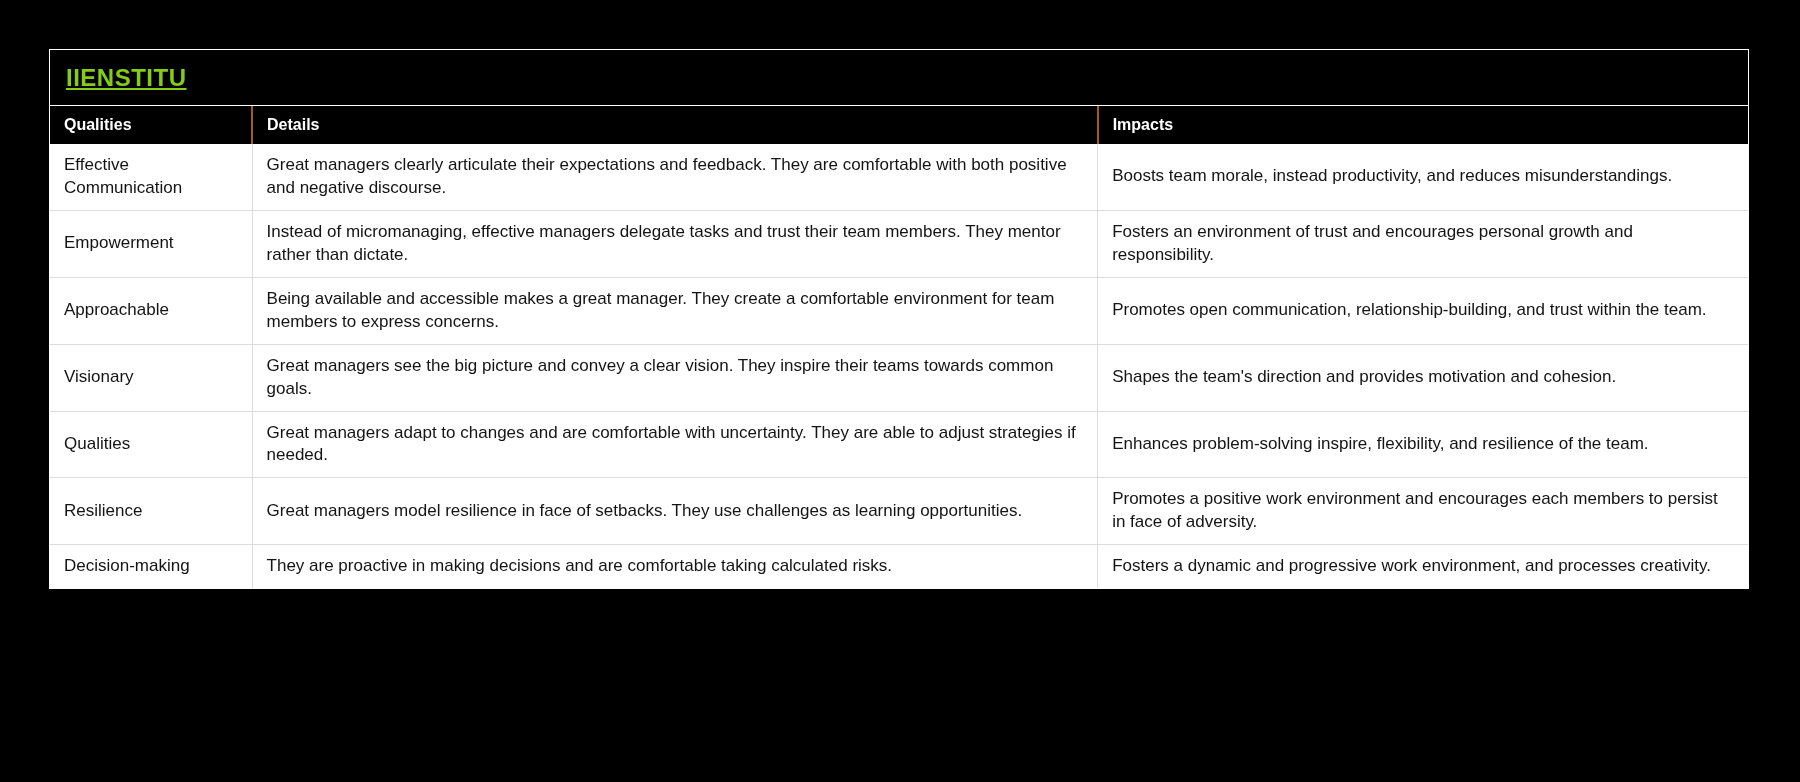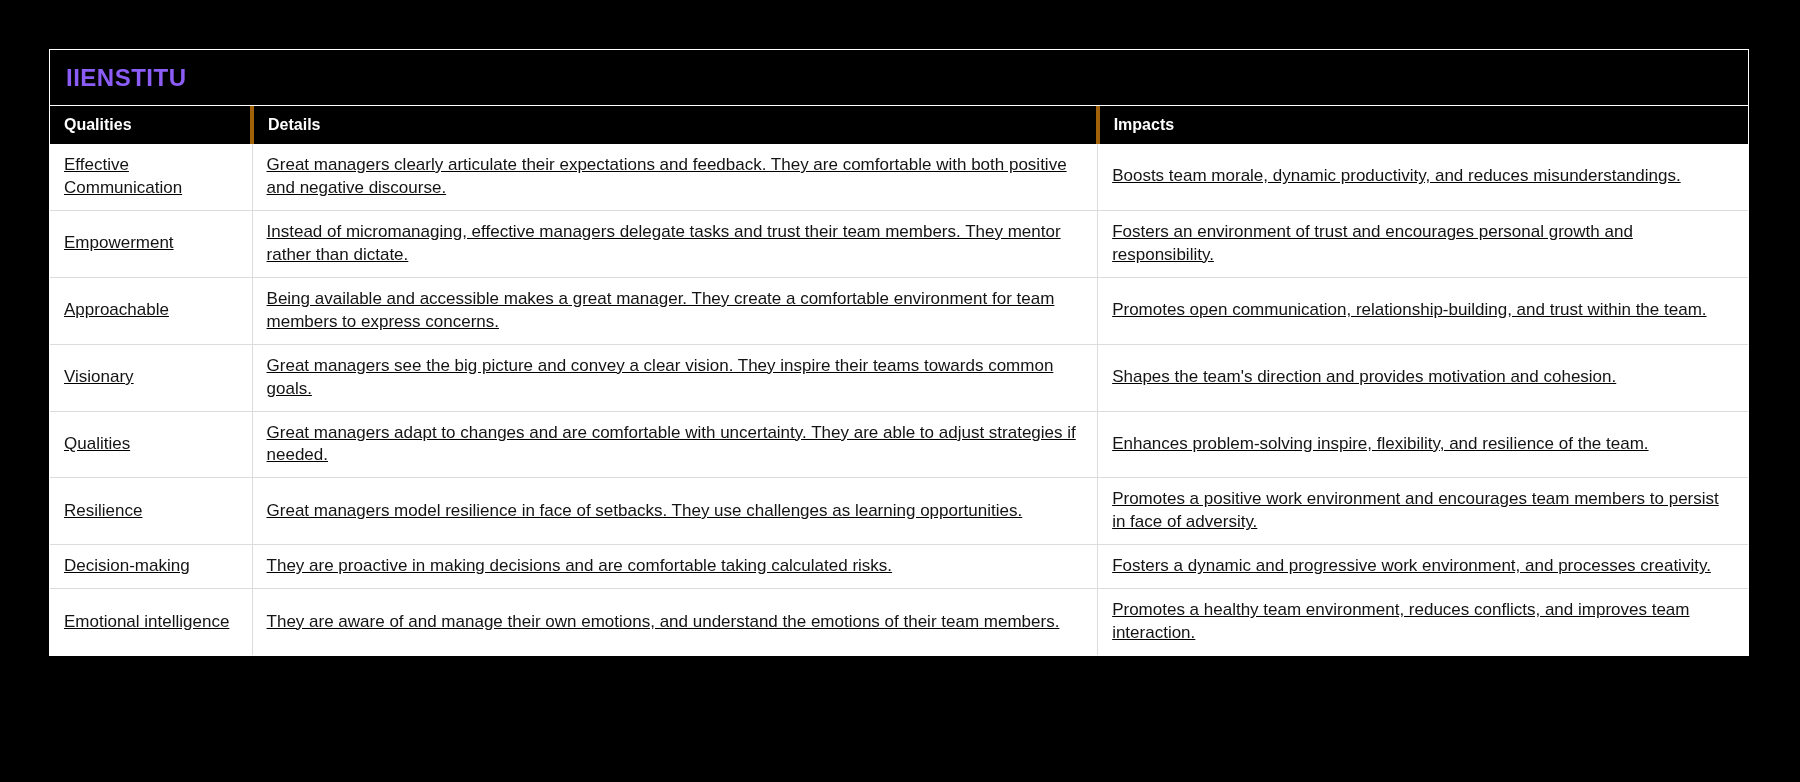--- a/index.html
+++ b/index.html
@@ -28,44 +28,44 @@
   }
   .title-bar {
     height: 56px;
     display: flex;
     align-items: center;
     padding-left: 16px;
     border-bottom: 1px solid #ffffff;
     box-sizing: border-box;
   }
   .title-bar span {
-    color: #8b5cf6;
+    color: #84cc16;
     font-weight: 700;
     font-size: 24px;
     letter-spacing: 0.5px;
+    text-decoration: underline;
   }
   table.qualities {
     width: 100%;
     border-collapse: collapse;
     background: #0f766e;
     table-layout: fixed;
-    text-decoration: underline;
   }
   table.qualities col.c-qualities { width: 11.9%; }
   table.qualities col.c-details   { width: 49.8%; }
   table.qualities col.c-impacts   { width: 38.3%; }
 
   table.qualities thead th {
     background: #000000;
     color: #ffffff;
     text-align: left;
     font-size: 16px;
     font-weight: 700;
     padding: 10px 14px;
-    border-left: 4px solid #a16207;
+    border-left: 2px solid #a16207;
     box-sizing: border-box;
   }
   table.qualities thead th:first-child { border-left: none; }
 
   table.qualities tbody td {
     background: #ffffff;
     color: #141414;
     font-size: 17px;
     line-height: 1.35;
     padding: 10px 14px;
@@ -96,21 +96,21 @@
         <tr>
           <th>Qualities</th>
           <th>Details</th>
           <th>Impacts</th>
         </tr>
       </thead>
       <tbody>
         <tr>
           <td>Effective Communication</td>
           <td>Great managers clearly articulate their expectations and feedback. They are comfortable with both positive and negative discourse.</td>
-          <td>Boosts team morale, dynamic productivity, and reduces misunderstandings.</td>
+          <td>Boosts team morale, instead productivity, and reduces misunderstandings.</td>
         </tr>
         <tr>
           <td>Empowerment</td>
           <td>Instead of micromanaging, effective managers delegate tasks and trust their team members. They mentor rather than dictate.</td>
           <td>Fosters an environment of trust and encourages personal growth and responsibility.</td>
         </tr>
         <tr>
           <td>Approachable</td>
           <td>Being available and accessible makes a great manager. They create a comfortable environment for team members to express concerns.</td>
           <td>Promotes open communication, relationship-building, and trust within the team.</td>
@@ -121,28 +121,23 @@
           <td>Shapes the team's direction and provides motivation and cohesion.</td>
         </tr>
         <tr>
           <td>Qualities</td>
           <td>Great managers adapt to changes and are comfortable with uncertainty. They are able to adjust strategies if needed.</td>
           <td>Enhances problem-solving inspire, flexibility, and resilience of the team.</td>
         </tr>
         <tr>
           <td>Resilience</td>
           <td>Great managers model resilience in face of setbacks. They use challenges as learning opportunities.</td>
-          <td>Promotes a positive work environment and encourages team members to persist in face of adversity.</td>
+          <td>Promotes a positive work environment and encourages each members to persist in face of adversity.</td>
         </tr>
         <tr>
           <td>Decision-making</td>
           <td>They are proactive in making decisions and are comfortable taking calculated risks.</td>
           <td>Fosters a dynamic and progressive work environment, and processes creativity.</td>
-        </tr>
-        <tr>
-          <td>Emotional intelligence</td>
-          <td>They are aware of and manage their own emotions, and understand the emotions of their team members.</td>
-          <td>Promotes a healthy team environment, reduces conflicts, and improves team interaction.</td>
         </tr>
       </tbody>
     </table>
   </div>
 </div>
 
 </body></html>

